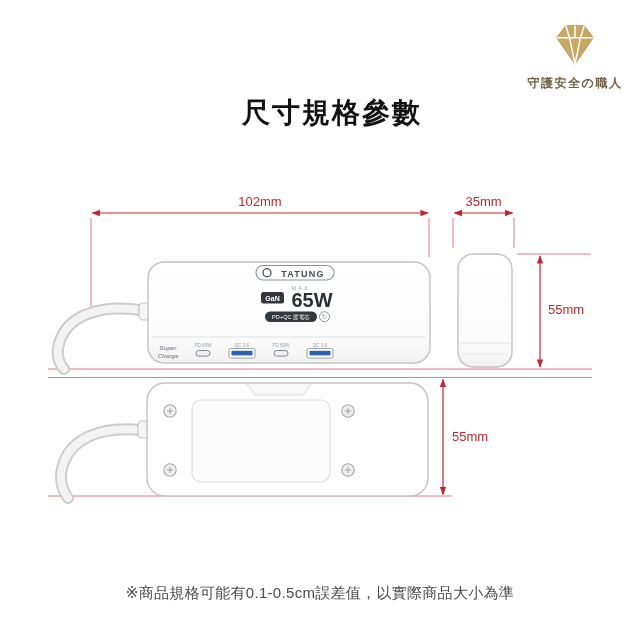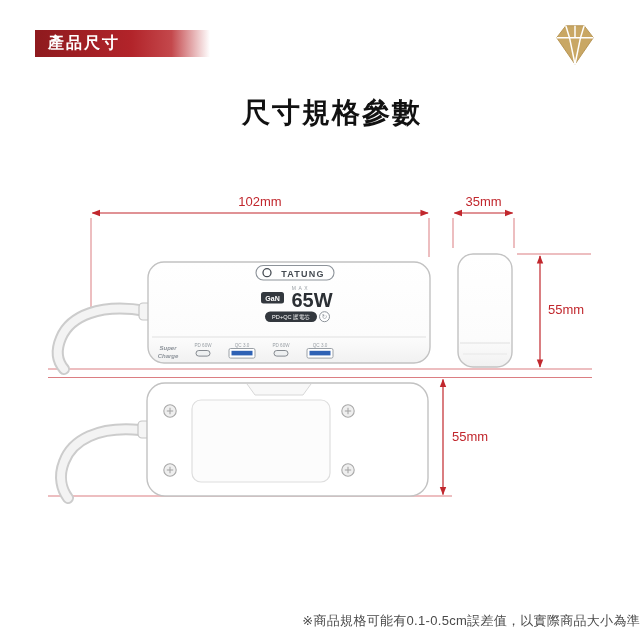--- a/index.html
+++ b/index.html
@@ -24,45 +24,43 @@
   .title {
     position:absolute; top:94px; left:0; width:100%;
     text-align:center; font-size:28px; font-weight:800; color:#111; letter-spacing:2px;margin-left:12px;
   }
 
   .diagram { position:absolute; left:0; top:0; width:640px; height:640px; }
   .diagram text { font-family:"Liberation Sans","DejaVu Sans",sans-serif; }
   .dim-label { fill:#c1272d; font-size:13px; }
 
   .disclaimer {
-    position:absolute; top:612px; left:0; width:100%;
-    text-align:right; font-size:13px; color:#4a4a4a; letter-spacing:0.3px;
+    position:absolute; top:584px; left:0; width:100%;
+    text-align:center; font-size:15px; color:#4a4a4a; letter-spacing:0.3px;
   }
 </style>
 </head>
 <body>
 
 <div class="page">
 
-  <div class="banner">
-    <span class="banner-text">產品尺寸</span>
-  </div>
 
   <div class="brand">
     <svg class="gem" viewBox="0 0 48 52" aria-hidden="true">
       <polygon points="14,5 34,5 44,18 24,47 4,18" fill="#c9a764" stroke="#b3914f" stroke-width="1"></polygon>
       <g stroke="#ffffff" stroke-width="1.6" fill="none">
         <line x1="4" y1="18" x2="44" y2="18"></line>
         <line x1="14" y1="5" x2="18" y2="18"></line>
         <line x1="24" y1="5" x2="24" y2="18"></line>
         <line x1="34" y1="5" x2="30" y2="18"></line>
         <line x1="18" y1="18" x2="24" y2="47"></line>
         <line x1="30" y1="18" x2="24" y2="47"></line>
       </g>
     </svg>
+    <div class="tagline">守護安全の職人</div>
   </div>
 
   <div class="title">尺寸規格參數</div>
 
   <svg class="diagram" viewBox="0 0 640 640" aria-hidden="true">
     <defs>
       <marker id="dimArrow" viewBox="0 0 10 10" refX="9" refY="5" markerWidth="7" markerHeight="7" orient="auto-start-reverse">
         <path d="M0,1.2 L10,5 L0,8.8 Z" fill="#c1272d"></path>
       </marker>
       <linearGradient id="bodyGrad" x1="0" y1="0" x2="0" y2="1">

